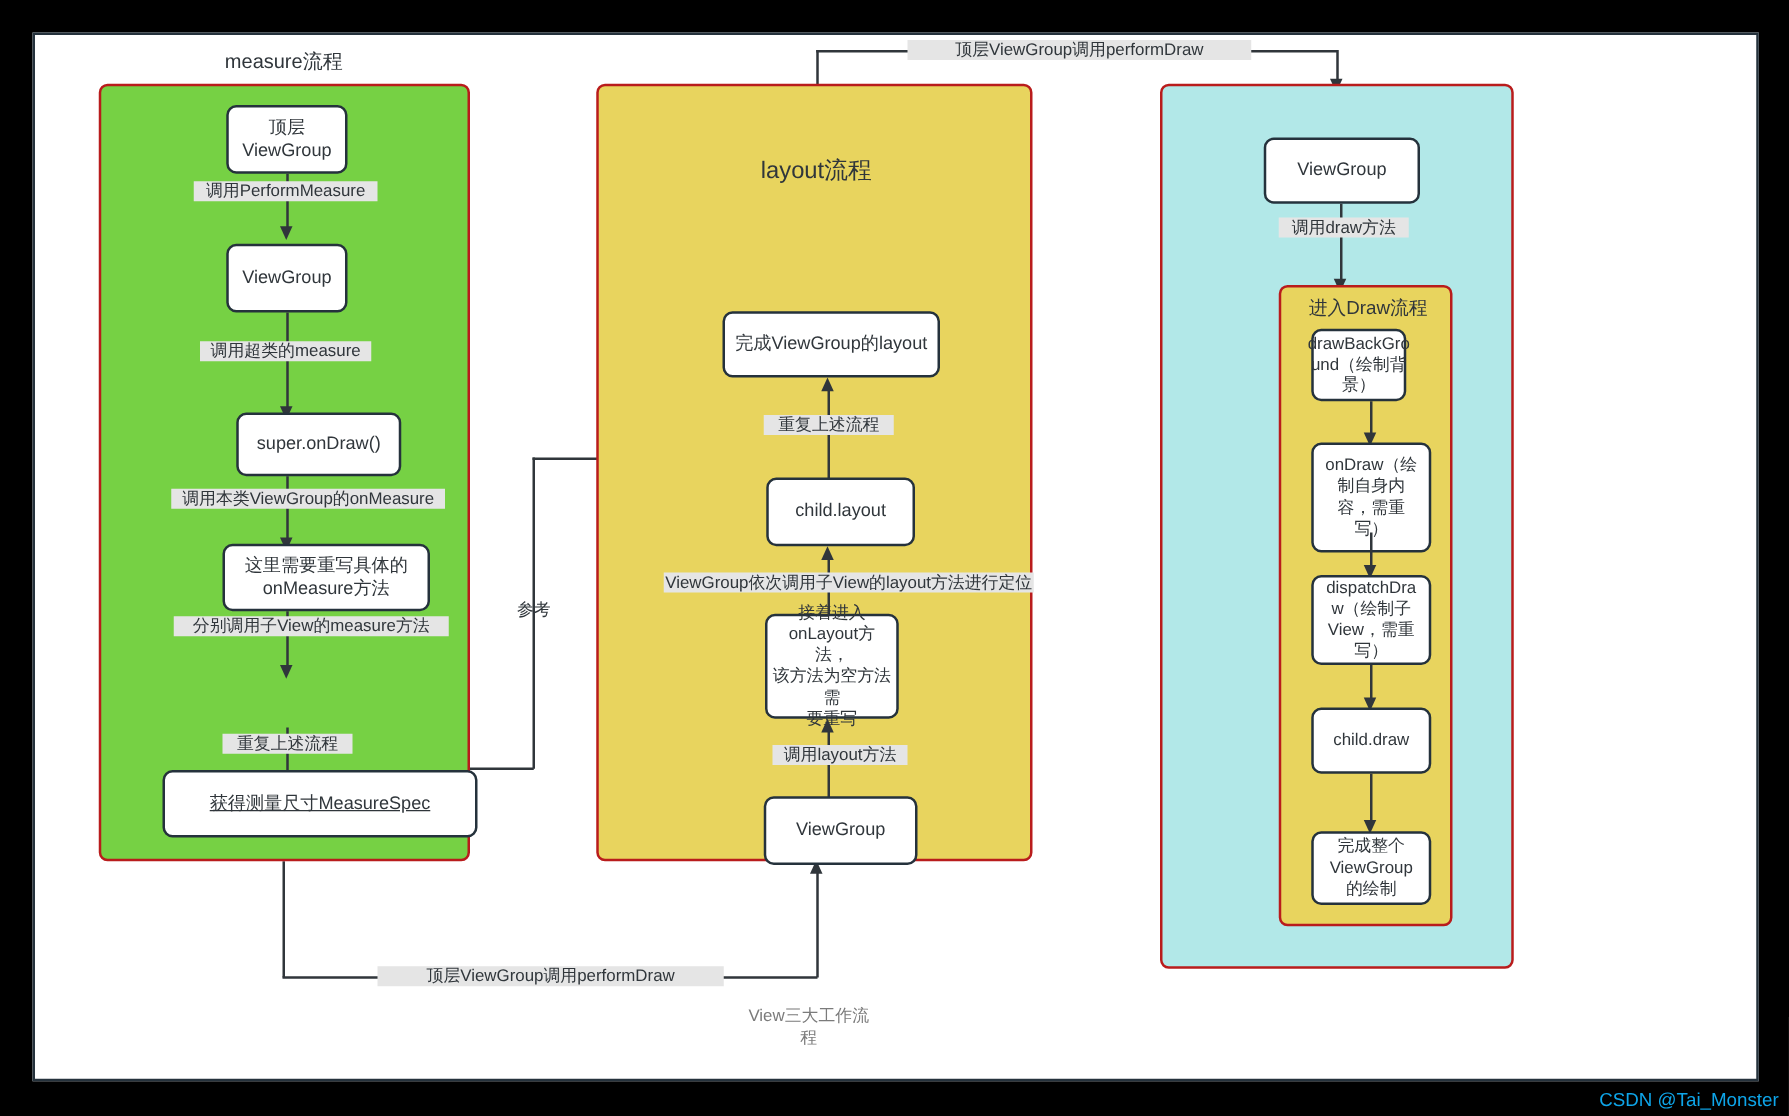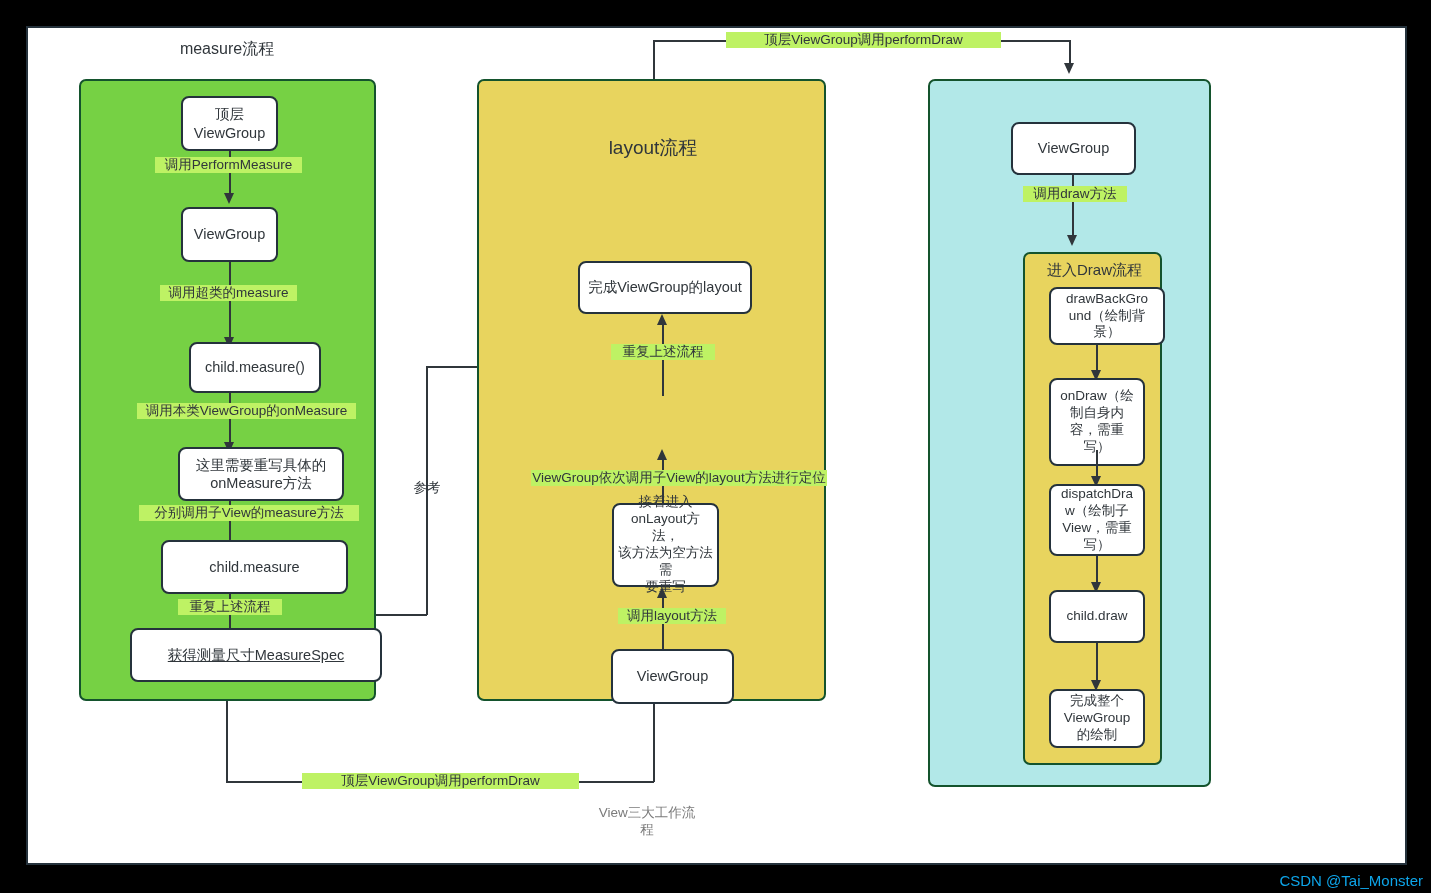--- a/index.html
+++ b/index.html
@@ -24,23 +24,22 @@
     background: #ffffff;
     border: 2px solid #25323c;
     box-sizing: border-box;
   }
 
   
   .abs { position: absolute; box-sizing: border-box; }
 
   
   .lane {
-    border: 2px solid #14532d;
+    border: 2px solid #b91c1c;
     border-radius: 7px;
-    margin-top: 12px;
   }
   .lane-green  { background: #76d144; }
   .lane-yellow { background: #e8d45e; }
   .lane-cyan   { background: #b2e8e8; }
 
   
   .node {
     background: #ffffff;
     border: 2px solid #25323c;
     border-radius: 8px;
@@ -64,21 +63,21 @@
   }
   .title-measure { font-size: 16px; }
   .title-layout  { font-size: 19px; }
   .title-draw    { font-size: 15px; }
 
   
   .edge-label {
     color: #30363b;
     font-size: 13.5px;
     line-height: 1.15;
-    background: #bef264;
+    background: #e5e5e5;
     white-space: nowrap;
     text-align: center;
     padding: 0 1px;
   }
   .edge-label.plain { background: transparent; }
 
   
   .vline { background: #30363b; width: 1.6px; }
   .hline { background: #30363b; height: 1.6px; }
 
@@ -154,52 +153,52 @@
     <div class="abs vline" style="left:148px; top:70px; height:44px;"></div>
     <div class="abs arrow-down" style="left:143px; top:112px;"></div>
     <div class="abs edge-label" style="left:74px; top:76px; width:147px;">调用PerformMeasure</div>
 
     <div class="abs node" style="left:100px; top:126px; width:97px; height:55px;">ViewGroup</div>
 
     <div class="abs vline" style="left:148px; top:181px; height:77px;"></div>
     <div class="abs arrow-down" style="left:143px; top:256px;"></div>
     <div class="abs edge-label" style="left:79px; top:204px; width:137px;">调用超类的measure</div>
 
-    <div class="abs node" style="left:108px; top:261px; width:132px; height:51px;">child.measure()</div>
+    <div class="abs node" style="left:108px; top:261px; width:132px; height:51px;">super.onDraw()</div>
 
     <div class="abs vline" style="left:148px; top:312px; height:51px;"></div>
     <div class="abs arrow-down" style="left:143px; top:361px;"></div>
     <div class="abs edge-label" style="left:56px; top:322px; width:219px;">调用本类ViewGroup的onMeasure</div>
 
     <div class="abs node" style="left:97px; top:366px; width:166px; height:54px;">这里需要重写具体的
 onMeasure方法</div>
 
     <div class="abs vline" style="left:148px; top:420px; height:45px;"></div>
     <div class="abs arrow-down" style="left:143px; top:463px;"></div>
     <div class="abs edge-label" style="left:58px; top:424px; width:220px;">分别调用子View的measure方法</div>
 
-    <div class="abs node" style="left:80px; top:459px; width:187px; height:54px;">child.measure</div>
 
     <div class="abs vline" style="left:148px; top:513px; height:38px;"></div>
     <div class="abs arrow-down" style="left:143px; top:549px;"></div>
     <div class="abs edge-label" style="left:97px; top:518px; width:104px;">重复上述流程</div>
 
     <div class="abs node" style="left:49px; top:547px; width:252px; height:54px;text-decoration:underline;">获得测量尺寸MeasureSpec</div>
   </div>
 
   <div class="abs lane lane-yellow" style="left:449px; top:39px; width:349px; height:622px;">
 
     <div class="abs lane-title title-layout" style="left:74px; top:54px; width:200px;">layout流程</div>
 
     <div class="abs node" style="left:99px; top:180px; width:174px; height:53px;">完成ViewGroup的layout</div>
 
     <div class="abs vline" style="left:183px; top:243px; height:72px;"></div>
     <div class="abs arrow-up" style="left:178px; top:233px;"></div>
     <div class="abs edge-label" style="left:132px; top:263px; width:104px;">重复上述流程</div>
 
+    <div class="abs node" style="left:134px; top:313px; width:119px; height:55px;">child.layout</div>
 
     <div class="abs vline" style="left:183px; top:378px; height:52px;"></div>
     <div class="abs arrow-up" style="left:178px; top:368px;"></div>
     <div class="abs edge-label" style="left:52px; top:389px; width:296px;">ViewGroup依次调用子View的layout方法进行定位</div>
 
     <div class="abs node small" style="left:133px; top:422px; width:107px; height:84px;">接着进入
 onLayout方法，
 该方法为空方法需
 要重写</div>
 
@@ -215,21 +214,21 @@
     <div class="abs node" style="left:81px; top:41px; width:125px; height:53px;">ViewGroup</div>
 
     <div class="abs vline" style="left:142px; top:94px; height:62px;"></div>
     <div class="abs arrow-down" style="left:137px; top:154px;"></div>
     <div class="abs edge-label" style="left:93px; top:105px; width:104px;">调用draw方法</div>
 
     <div class="abs lane lane-yellow" style="left:93px; top:159px; width:139px; height:513px;">
 
       <div class="abs lane-title title-draw" style="left:0px; top:7px; width:139px;">进入Draw流程</div>
 
-      <div class="abs node small" style="left:24px; top:33px; width:116px; height:58px;">drawBackGro
+      <div class="abs node small" style="left:24px; top:33px; width:76px; height:58px;">drawBackGro
 und（绘制背
 景）</div>
 
       <div class="abs vline" style="left:71px; top:91px; height:27px;"></div>
       <div class="abs arrow-down" style="left:66px; top:116px;"></div>
 
       <div class="abs node small" style="left:24px; top:124px; width:96px; height:88px;">onDraw（绘
 制自身内
 容，需重
 写）</div>

